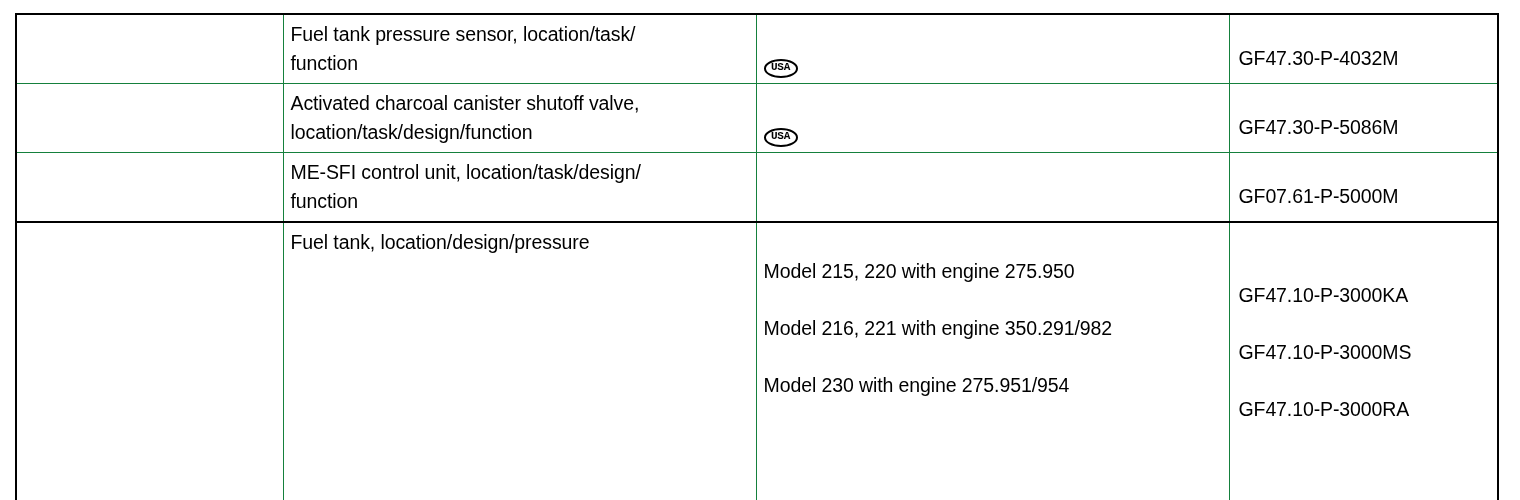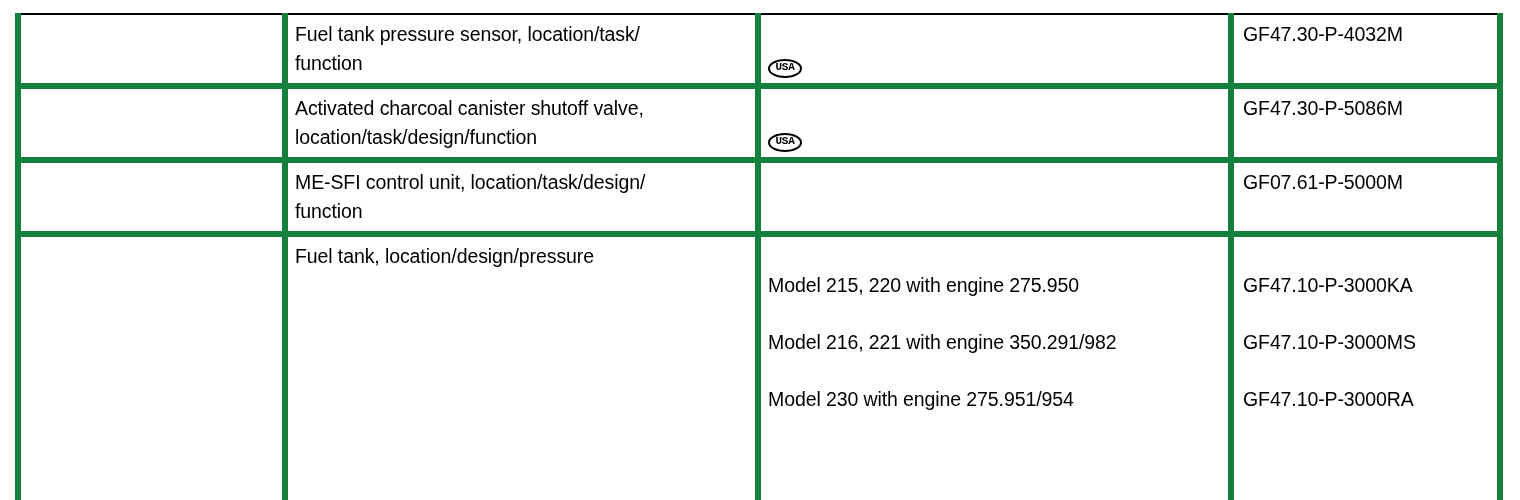--- a/index.html
+++ b/index.html
@@ -27,21 +27,21 @@
     position: absolute;
     left: 15px;
     top: 13px;
     width: 1482px;
     border-collapse: collapse;
     table-layout: fixed;
     background: #ffffff;
   }
 
   table.doc-table td {
-    border: 6px solid #15803d;
+    border: 1px solid #15803d;
     padding: 0;
     vertical-align: top;
     background: #ffffff;
   }
 
   
   col.c-blank   { width: 267px; }
   col.c-title   { width: 473px; }
   col.c-model   { width: 473px; }
   col.c-docno   { width: 269px; }
@@ -61,20 +61,21 @@
   .cell-pad {
     padding: 5px 7px 6px 7px;
     font-size: 19.5px;
     line-height: 28.5px;
     letter-spacing: -0.1px;
     white-space: pre-line;
   }
 
   .cell-pad.docno {
     padding-left: 9px;
+    margin-top: 24px;
   }
 
   .blank-cell { }
 
   
   tr.h2 td { height: 57px; }
   tr.h1 td { height: 31px; }
 
   .model-list, .doc-list {
     display: block;

